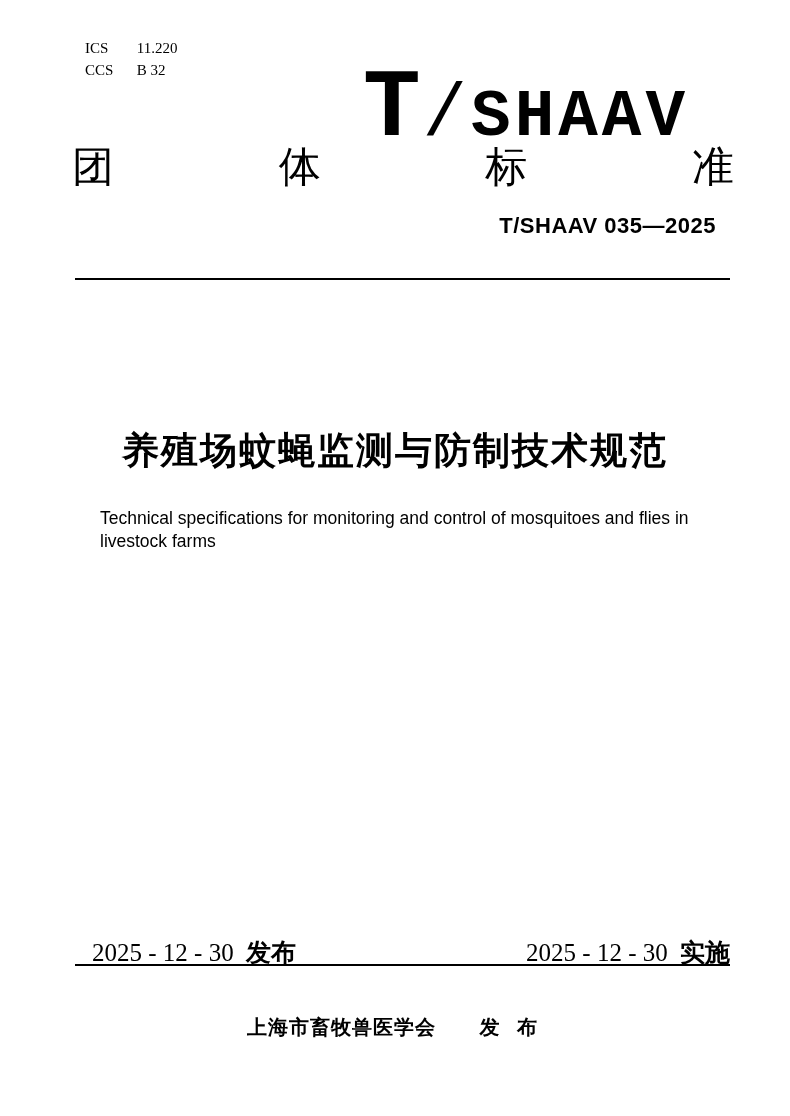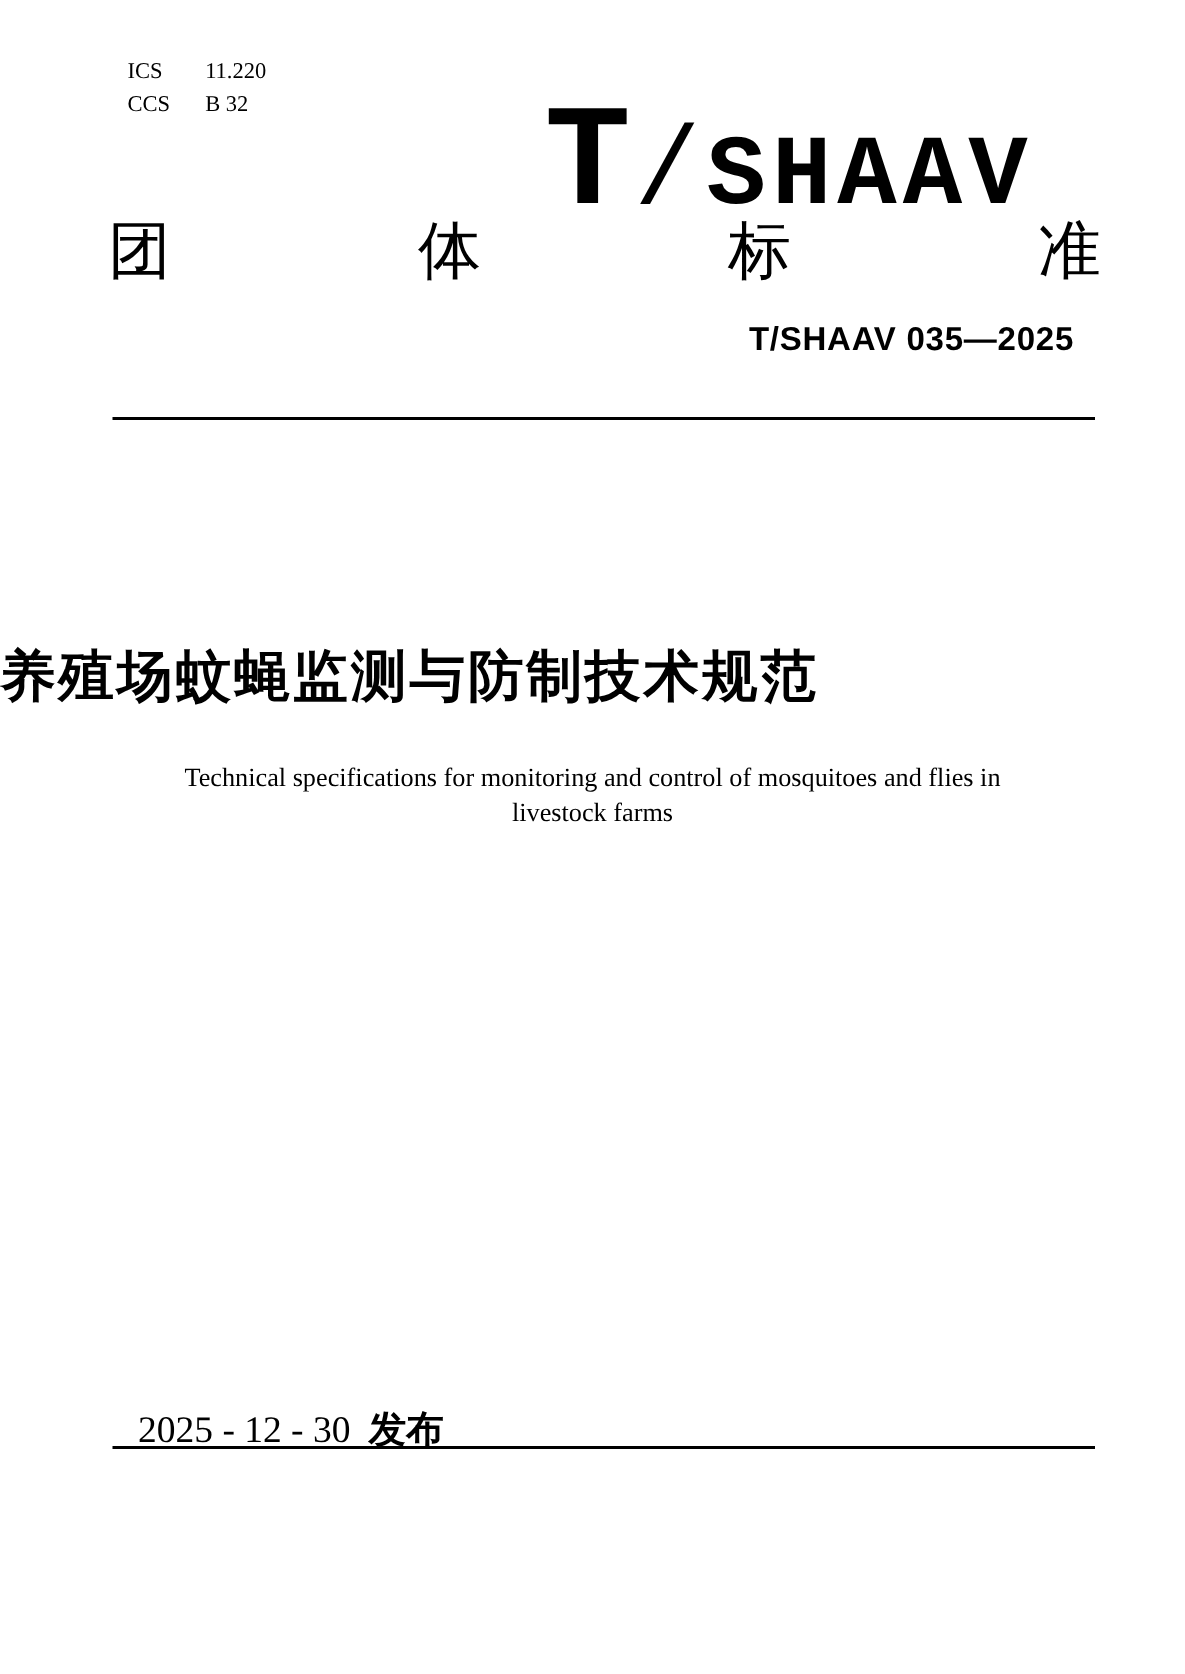--- a/index.html
+++ b/index.html
@@ -79,36 +79,36 @@
   }
   .rule-top { top: 278px; }
   .rule-bottom { top: 964px; }
 
   
   .title-zh {
     position: absolute;
     left: 0;
     right: 0;
     top: 426px;
-    text-align: left;
+    text-align: center;
     font-family: "Liberation Sans", "DejaVu Sans", sans-serif;
     font-size: 37px;
     font-weight: 700;
     letter-spacing: 2px;
     white-space: nowrap;
   }
 
   
   .title-en {
     position: absolute;
     left: 100px;
     right: 100px;
     top: 507px;
-    text-align: center;
-    font-family: Liberation Serif, serif;
+    text-align: left;
+    font-family: Liberation Sans, sans-serif;
     font-size: 17.5px;
     line-height: 1.3;
     font-weight: 400;
   }
 
   
   .dates-row {
     position: absolute;
     left: 92px;
     right: 60px;
@@ -176,18 +176,26 @@
 
   <div class="title-zh">养殖场蚊蝇监测与防制技术规范</div>
 
   <div class="title-en">Technical specifications for monitoring and control of mosquitoes and flies in livestock farms</div>
 
   <div class="dates-row">
     <div>
       <span class="date-value">2025 - 12 - 30</span>
       <span class="date-label">发布</span>
     </div>
+    <div>
+      <span class="date-value">2025 - 12 - 30</span>
+      <span class="date-label">实施</span>
+    </div>
   </div>
 
   <div class="rule rule-bottom"></div>
 
+  <div class="publisher-row">
+    <span class="publisher-name">上海市畜牧兽医学会</span>
+    <span class="release-verb">发 布</span>
+  </div>
 
 </div>
 
 </body></html>

